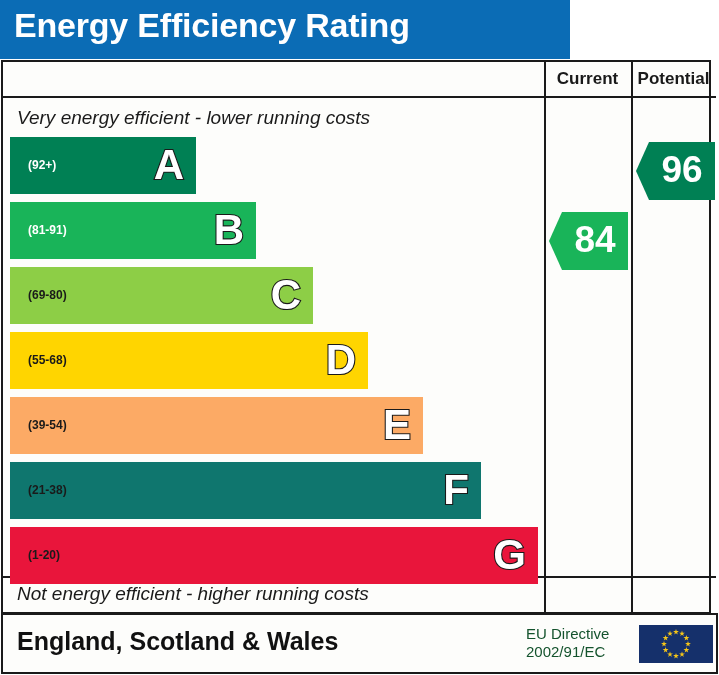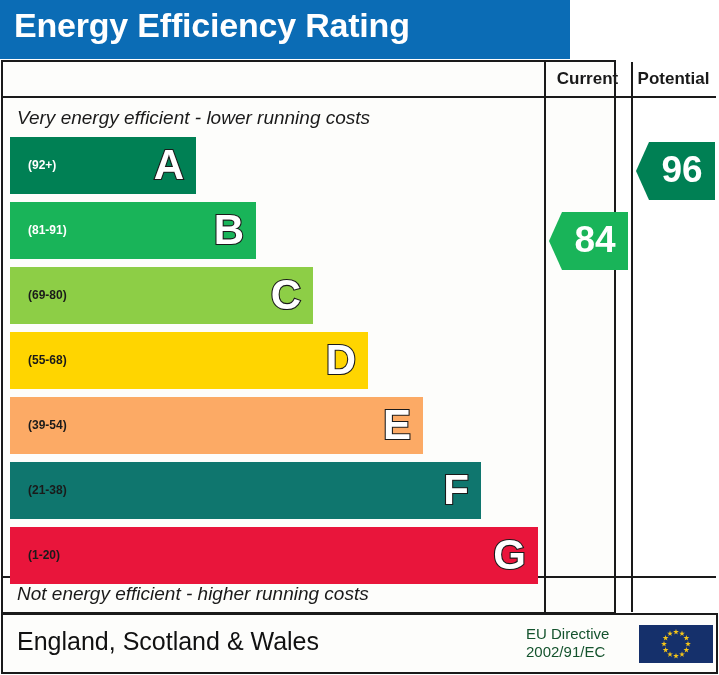--- a/index.html
+++ b/index.html
@@ -38,21 +38,21 @@
     color: #ffffff;
     letter-spacing: -0.2px;
     white-space: nowrap;
   }
 
   
   .frame {
     position: absolute;
     left: 1px;
     top: 60px;
-    width: 615px;
+    width: 710px;
     height: 554px;
     border: 2px solid #1a1a1a;
     box-sizing: border-box;
     background: #fdfdfb;
   }
 
   
   .vline {
     position: absolute;
     top: 0;
@@ -178,21 +178,21 @@
     height: 61px;
     border: 2px solid #1a1a1a;
     box-sizing: border-box;
     background: #fdfdfb;
   }
   .footer .region {
     position: absolute;
     left: 14px;
     top: 12px;
     font-size: 25px;
-    font-weight: normal;
+    font-weight: bold;
     color: #111111;
     white-space: nowrap;
   }
   .footer .directive {
     position: absolute;
     left: 523px;
     top: 10px;
     width: 104px;
     font-size: 15px;
     line-height: 18px;

